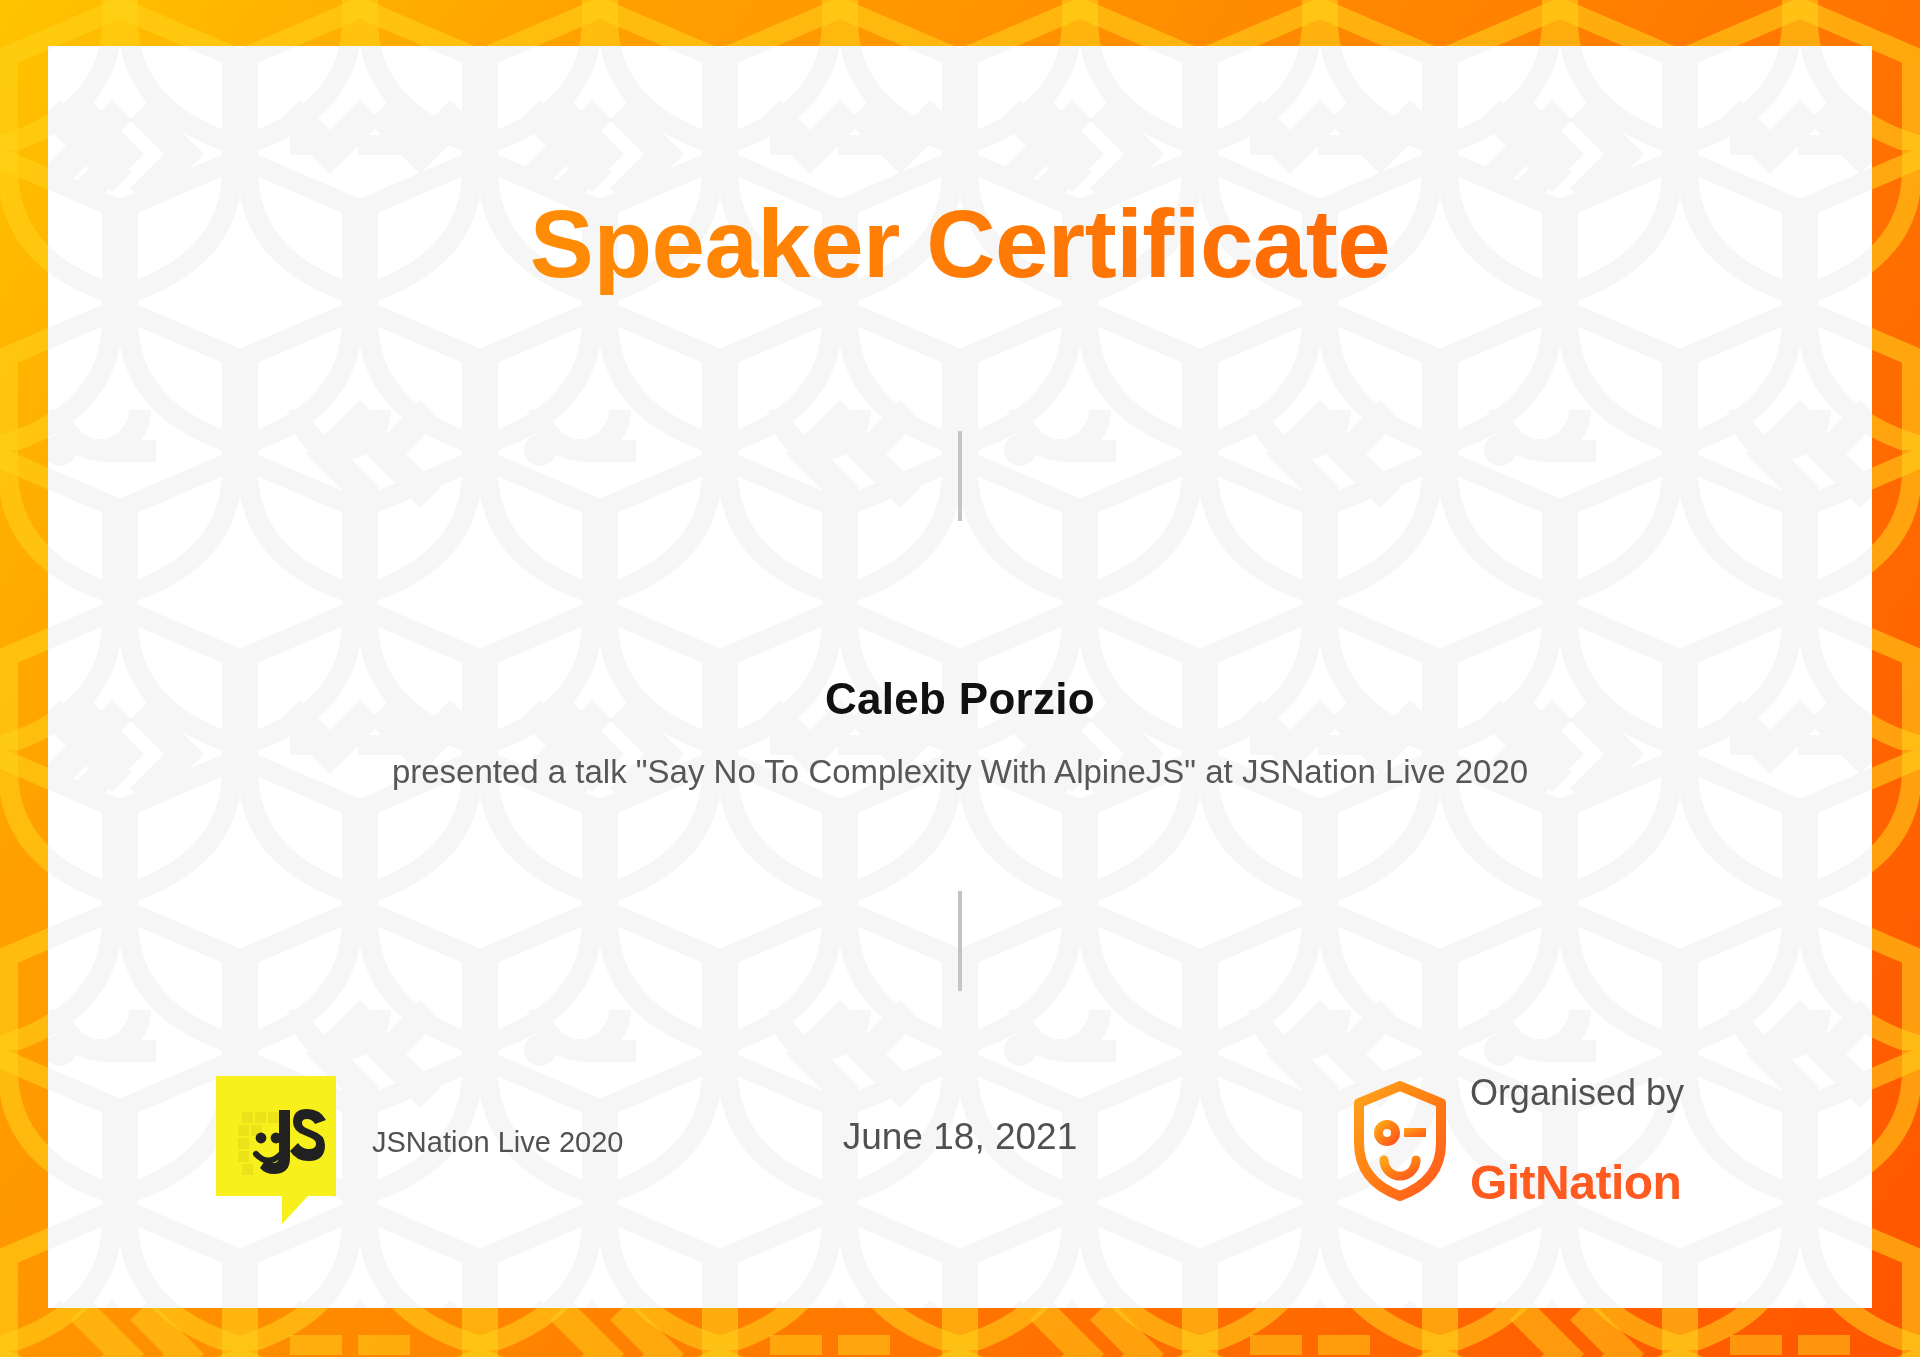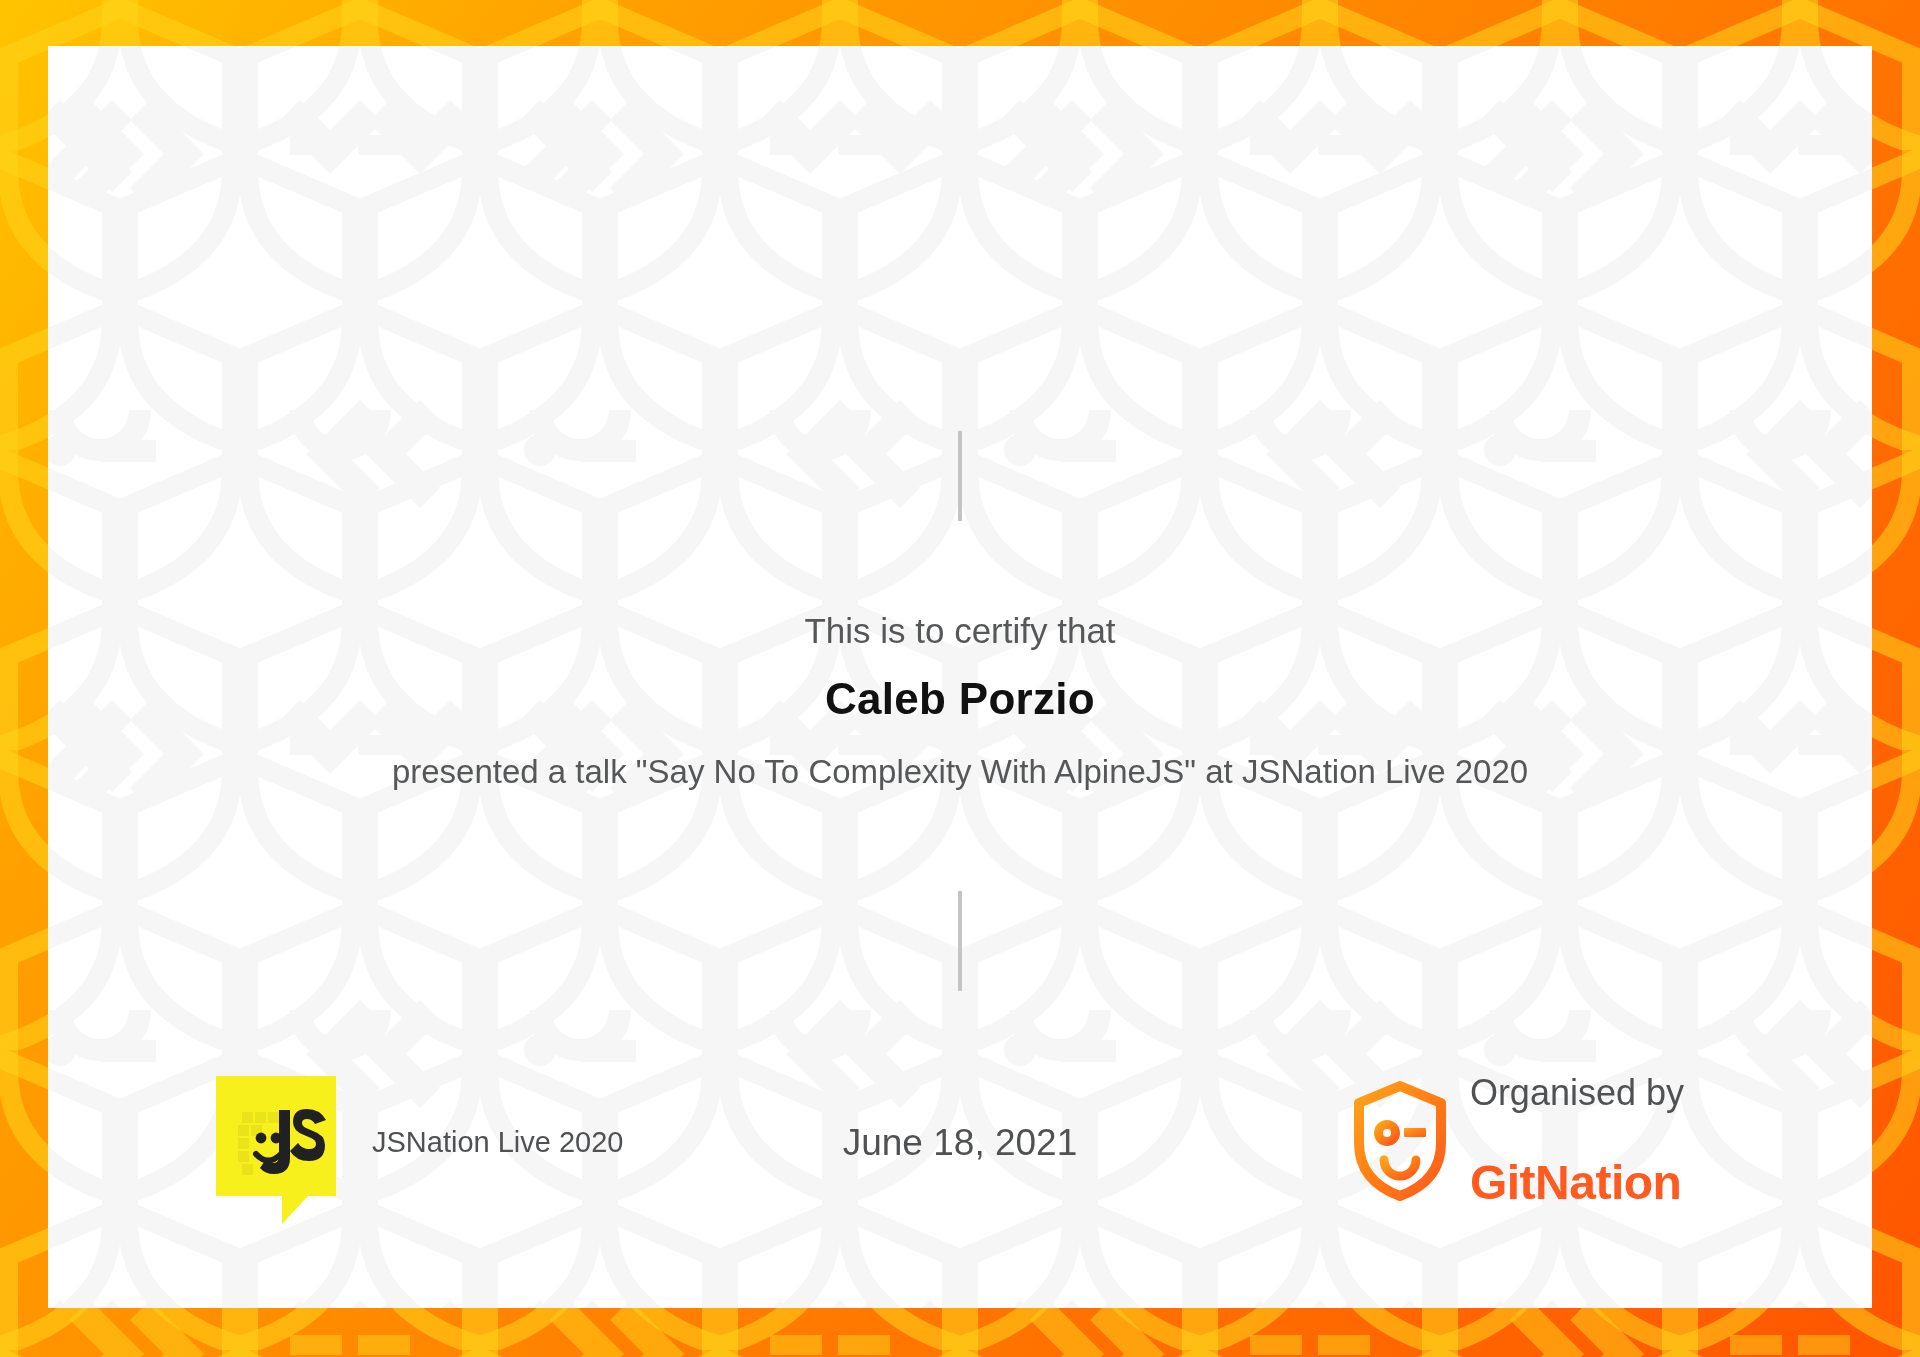--- a/index.html
+++ b/index.html
@@ -155,21 +155,21 @@
     font-size: 29px;
     color: #4F5153;
     white-space: nowrap;
     margin-top: 12px;
   }
 
   
   #certificate-date {
     position: absolute;
     left: 0; right: 0;
-    top: 56px;
+    top: 50px;
     text-align: center;
     font-size: 37px;
     color: #4F5153;
   }
 
   
   #organiser-block {
     position: absolute;
     right: 188px;
     top: 8px;
@@ -288,24 +288,24 @@
         </pattern>
       </defs>
       <rect x="0" y="0" width="1920" height="1357" fill="url(#wPat)"></rect>
       <rect x="0" y="0" width="1920" height="1357" fill="url(#wPat2)"></rect>
       <rect x="0" y="0" width="1920" height="1357" fill="url(#wGlyph)"></rect>
       <rect x="0" y="0" width="1920" height="1357" fill="url(#wGlyph2)"></rect>
     </svg>
 
     <div class="card-content">
 
+      <h1 id="certificate-title">Speaker Certificate</h1>
 
       <div class="divider" id="divider-top"></div>
 
-      <div id="certify-line">This is to certify that</div>
 
       <div id="recipient-name">Caleb Porzio</div>
 
       <div id="talk-line">presented a talk "Say No To Complexity With AlpineJS" at JSNation Live 2020</div>
 
       <div class="divider" id="divider-bottom"></div>
 
       <div id="certificate-footer">
 
         <div id="event-block">

